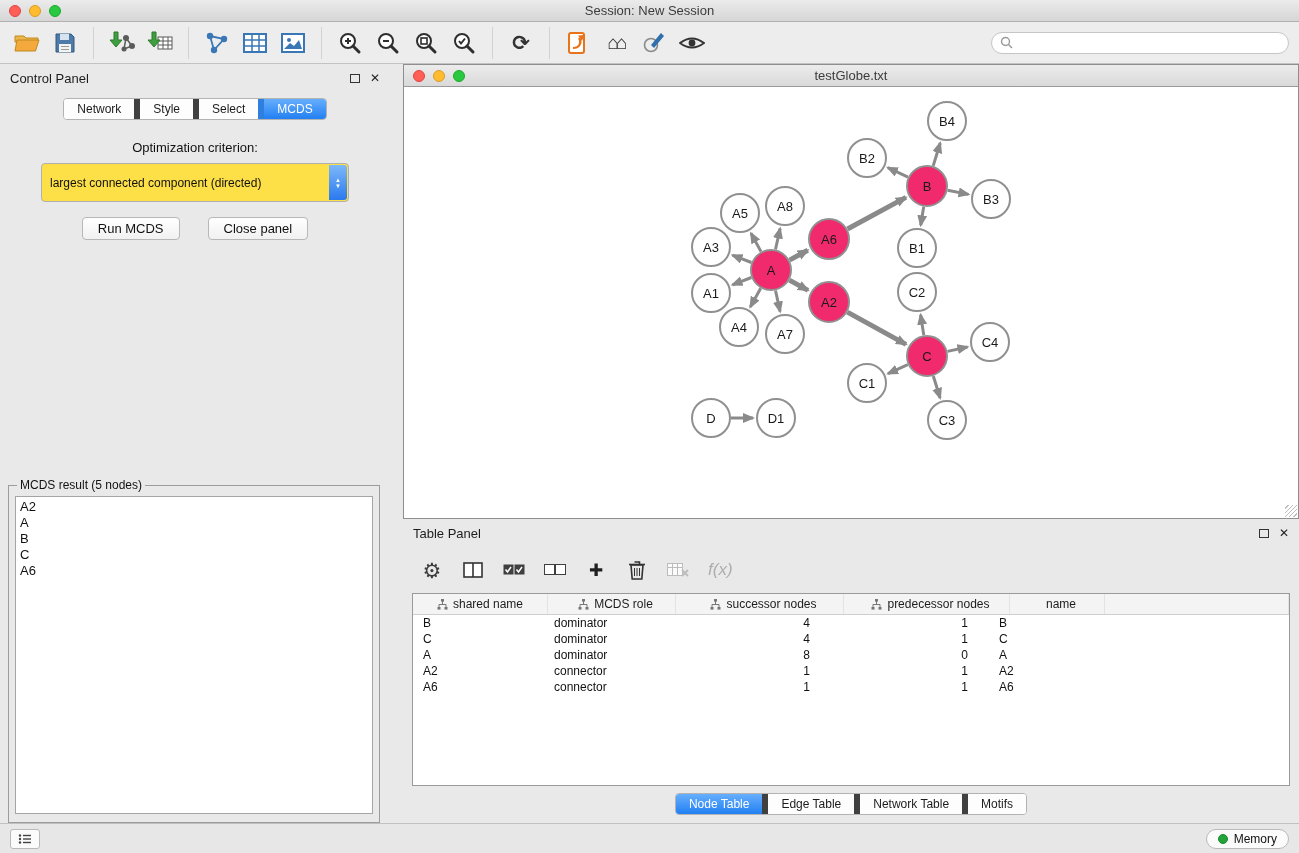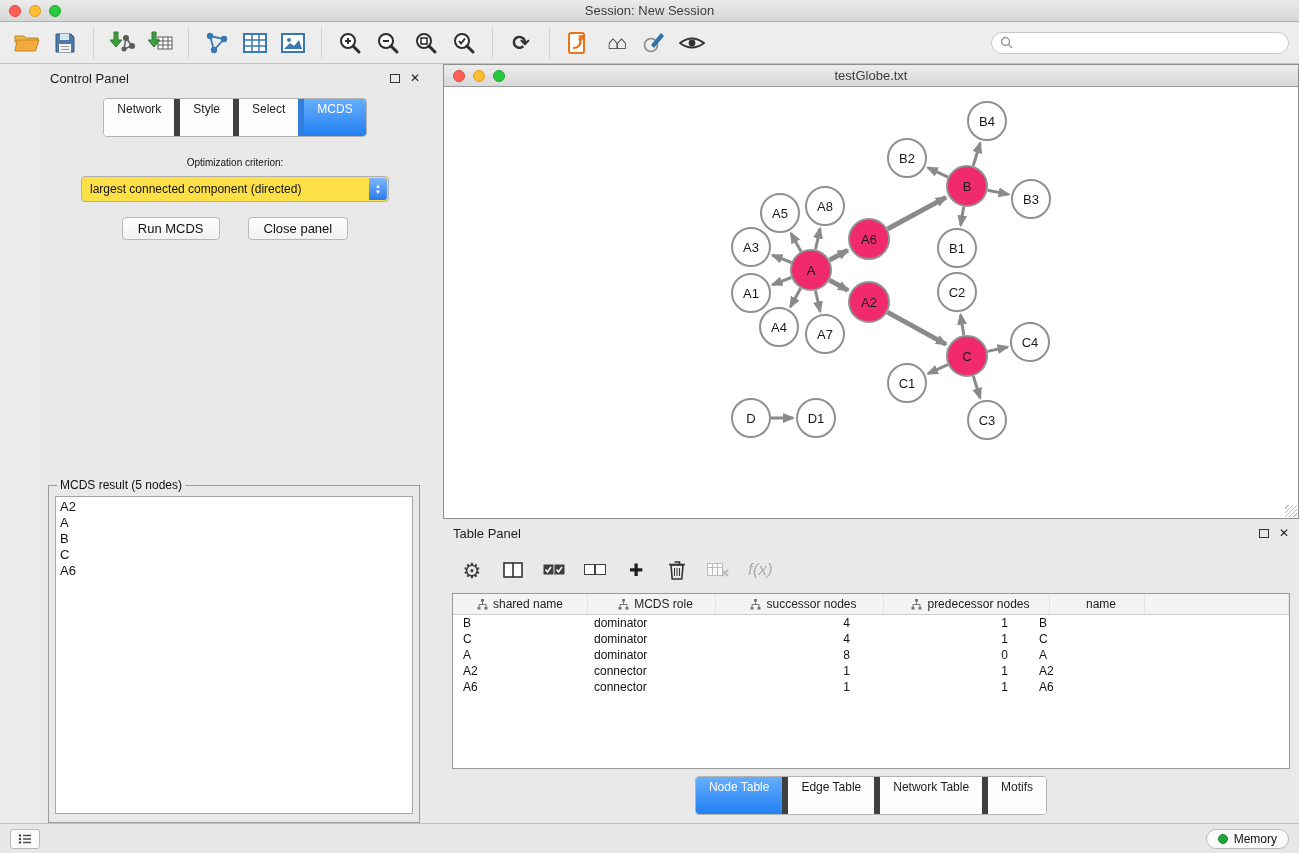--- a/index.html
+++ b/index.html
@@ -18,35 +18,35 @@
   
   .toolbar{height:42px;background:#ededed;border-bottom:1px solid #c3c3c3;display:flex;align-items:center;padding:0 10px;gap:4px;flex:0 0 auto;}
   .tool-btn{min-width:34px;height:34px;display:flex;align-items:center;justify-content:center;border-radius:4px;cursor:default;}
   .sep{width:1px;height:32px;background:#d2d2d2;margin:0 7px;flex:0 0 auto;}
   .glyph{font-size:21px;color:#333;font-weight:bold;line-height:1;}
   .glyph.houses{font-size:19px;letter-spacing:-3px;}
   .searchbox{margin-left:auto;width:298px;height:22px;background:#fff;border:1px solid #c6c6c6;border-radius:12px;display:flex;align-items:center;padding:0 8px;gap:5px;}
   .searchbox input{border:none;outline:none;flex:1;font-size:12px;background:transparent;font-family:inherit;}
 
   
-  .main{flex:1;display:flex;min-height:0;padding-left:40px;}
+  .main{flex:1;display:flex;min-height:0;}
 
   
   .control-panel{width:403px;flex:0 0 403px;background:#e9e9e9;display:flex;flex-direction:column;padding-right:13px;}
   .panel-header{height:28px;display:flex;align-items:center;padding:0 10px;font-size:13px;color:#1d1d1d;flex:0 0 auto;}
   .panel-header .hdr-icons{margin-left:auto;display:flex;align-items:center;gap:10px;}
   .float-glyph{width:10px;height:9px;border:1.5px solid #333;display:inline-block;}
   .close-glyph{font-size:12px;font-weight:bold;color:#222;line-height:1;}
-  .segmented{display:flex;border:1px solid #b3b3b3;border-radius:4px;overflow:hidden;background:#fff;height:39px;font-size:12px;}
+  .segmented{display:flex;border:1px solid #b3b3b3;border-radius:4px;overflow:hidden;background:#fff;height:22px;font-size:12px;}
   .seg{padding:0 13px;line-height:20px;color:#1c1c1c;border-left:6px solid #404040;background:#fdfdfd;cursor:default;white-space:nowrap;}
   .seg:first-child{border-left:none;}
   .seg.active{background:linear-gradient(#66aefd,#2280f2);color:#fff;border-left-color:#2e7fe0;}
   .cp-tabs-wrap{display:flex;justify-content:center;margin-top:6px;flex:0 0 auto;}
   .cp-body{flex:1;display:flex;flex-direction:column;align-items:center;min-height:0;}
-  .opt-label{margin-top:20px;font-size:10px;color:#111;}
+  .opt-label{margin-top:20px;font-size:13px;color:#111;}
   .mac-select{margin-top:8px;width:308px;height:40px;background:#fde047;border:1px solid #b0b0b0;border-radius:4px;position:relative;display:flex;align-items:center;font-size:12px;color:#111;padding:0 24px 0 8px;}
   .mac-select .sel-text{white-space:nowrap;overflow:hidden;}
   .stepper{position:absolute;right:1px;top:1px;bottom:1px;width:18px;border-radius:0 3px 3px 0;background:linear-gradient(#7db8f9,#2a79ef);color:#fff;display:flex;flex-direction:column;align-items:center;justify-content:center;}
   .stepper span{font-size:6px;line-height:6px;}
   .btn-row{margin-top:15px;display:flex;gap:28px;}
   .mac-btn{background:linear-gradient(#ffffff,#f1f1f1);border:1px solid #b7b7b7;border-radius:4px;padding:3px 15px;font-size:13px;color:#111;font-family:inherit;cursor:default;}
   .result-fieldset{margin-top:238px;align-self:stretch;margin-left:8px;margin-right:10px;border:1px solid #9c9c9c;padding:4px 6px 8px;}
   .result-fieldset legend{font-size:12px;color:#111;padding:0 3px;margin-left:2px;}
   .listbox{background:#fff;border:1px solid #a5a5a5;height:318px;font-size:13px;padding:2px 4px;overflow:hidden;}
   .list-item{line-height:16px;color:#111;}

